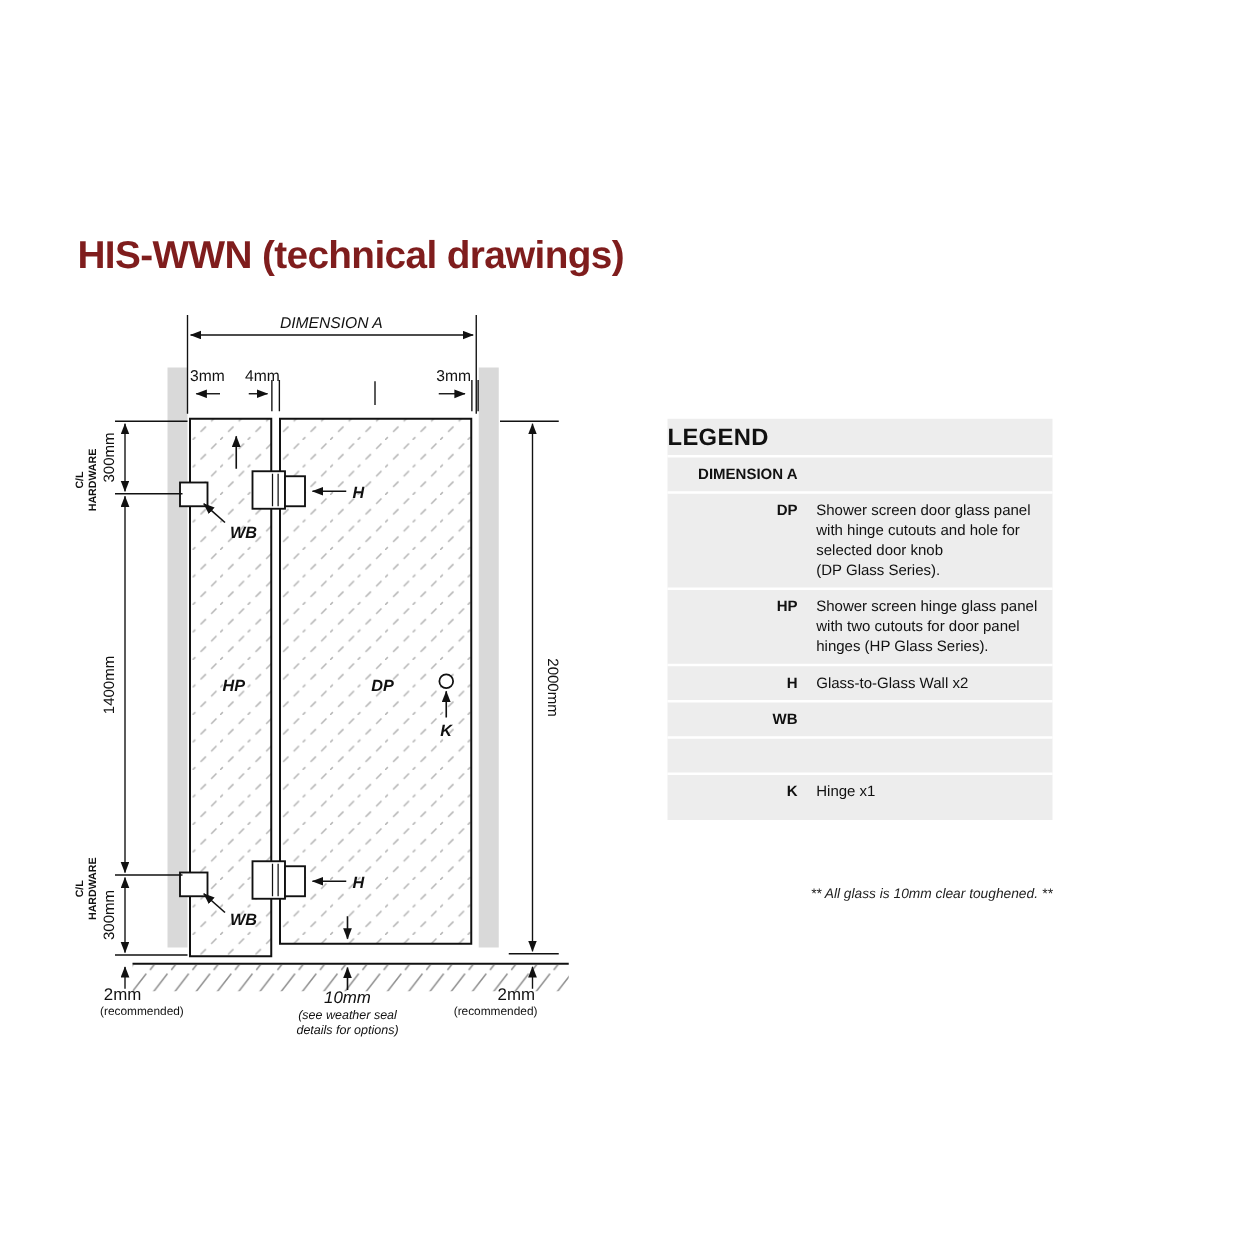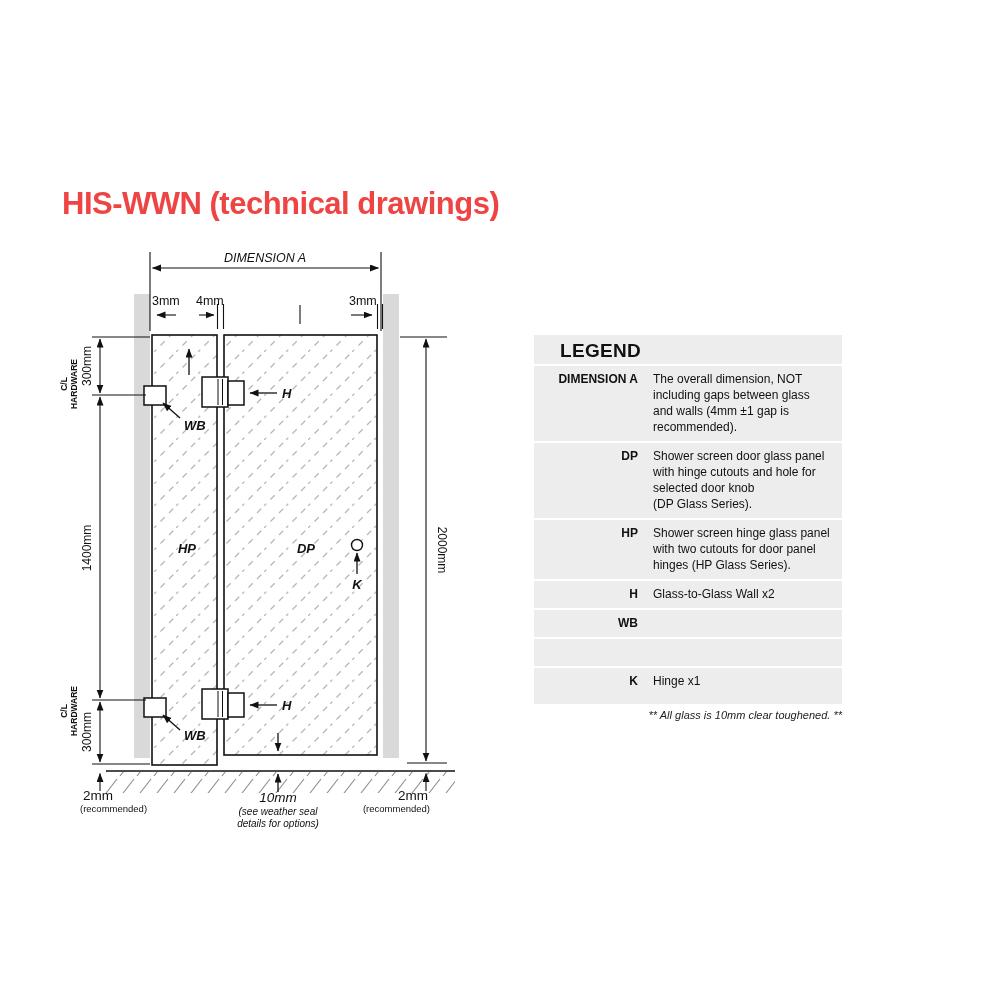--- a/index.html
+++ b/index.html
@@ -1,34 +1,34 @@
 <!DOCTYPE html>
 <html><head>
 <meta charset="utf-8">
 <style>
   html,body{margin:0;padding:0;background:#fff;}
   .page{position:relative;width:1000px;height:1000px;background:#ffffff;overflow:hidden;
         font-family:"Liberation Sans",sans-serif;color:#111;}
   .title{position:absolute;left:62px;top:186px;margin:0;font-size:31px;font-weight:bold;
-         letter-spacing:-0.5px;color:#ef4444;}
+         letter-spacing:-0.5px;color:#7f1d1d;}
   
   .draw{position:absolute;left:40px;top:240px;width:460px;height:600px;}
   .draw text{font-family:"Liberation Sans",sans-serif;fill:#111;}
   .t12{font-size:12.5px;}
   .ti12{font-size:12.5px;font-style:italic;}
   .ti13b{font-size:13px;font-style:italic;font-weight:bold;}
   .t13{font-size:13.5px;}
   .ti13{font-size:13.5px;font-style:italic;}
   .ti10{font-size:10px;font-style:italic;}
   .t9{font-size:9.5px;}
   .t8b{font-size:8.5px;font-weight:bold;}
   .rot{font-size:12px;}
   
   .legend{position:absolute;left:534px;top:335px;width:308px;background:#ededed;padding-bottom:9px;}
-  .legend-header{font-size:19px;line-height:20px;font-weight:bold;padding:6px 0 3px 26px;letter-spacing:0.3px;}
+  .legend-header{font-size:19px;line-height:20px;font-weight:bold;padding:6px 0 3px 0;letter-spacing:0.3px;}
   .legend-row{display:flex;border-top:2px solid #ffffff;padding:5px 0 6px;}
   .legend-row.row-empty{min-height:16px;}
   .term{flex:none;width:104px;text-align:right;font-weight:bold;font-size:12px;line-height:16px;}
   .desc{margin-left:15px;font-size:12px;line-height:16px;white-space:pre-line;width:184px;}
   .desc.nowrap{white-space:nowrap;width:auto;overflow:visible;}
   .footnote{position:absolute;left:534px;top:709px;width:308px;text-align:right;
             font-size:11px;font-style:italic;color:#222;}
 </style>
 </head>
 <body>
@@ -161,24 +161,20 @@
     <text class="ti10" x="278" y="815" text-anchor="middle">(see weather seal</text>
     <text class="ti10" x="278" y="827" text-anchor="middle">details for options)</text>
     <text class="t13" x="428" y="800" text-anchor="end">2mm</text>
     <text class="t9" x="430" y="812" text-anchor="end">(recommended)</text>
   </svg>
 
   <div class="legend">
     <div class="legend-header">LEGEND</div>
     <div class="legend-row">
       <div class="term">DIMENSION A</div>
-      <div class="desc">The overall dimension, NOT
-including gaps between glass
-and walls (4mm ±1 gap is
-recommended).</div>
     </div>
     <div class="legend-row">
       <div class="term">DP</div>
       <div class="desc">Shower screen door glass panel
 with hinge cutouts and hole for
 selected door knob
 (DP Glass Series).</div>
     </div>
     <div class="legend-row">
       <div class="term">HP</div>

